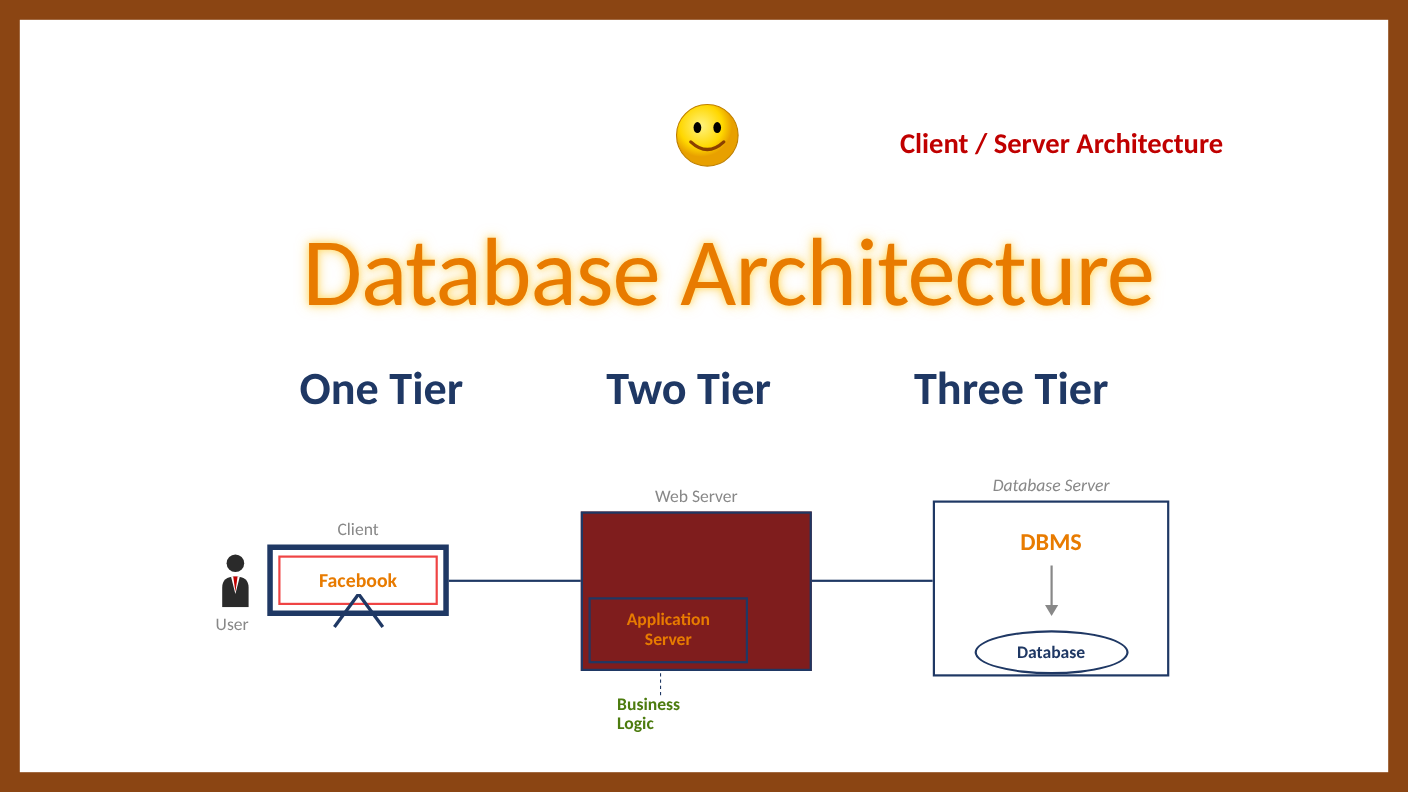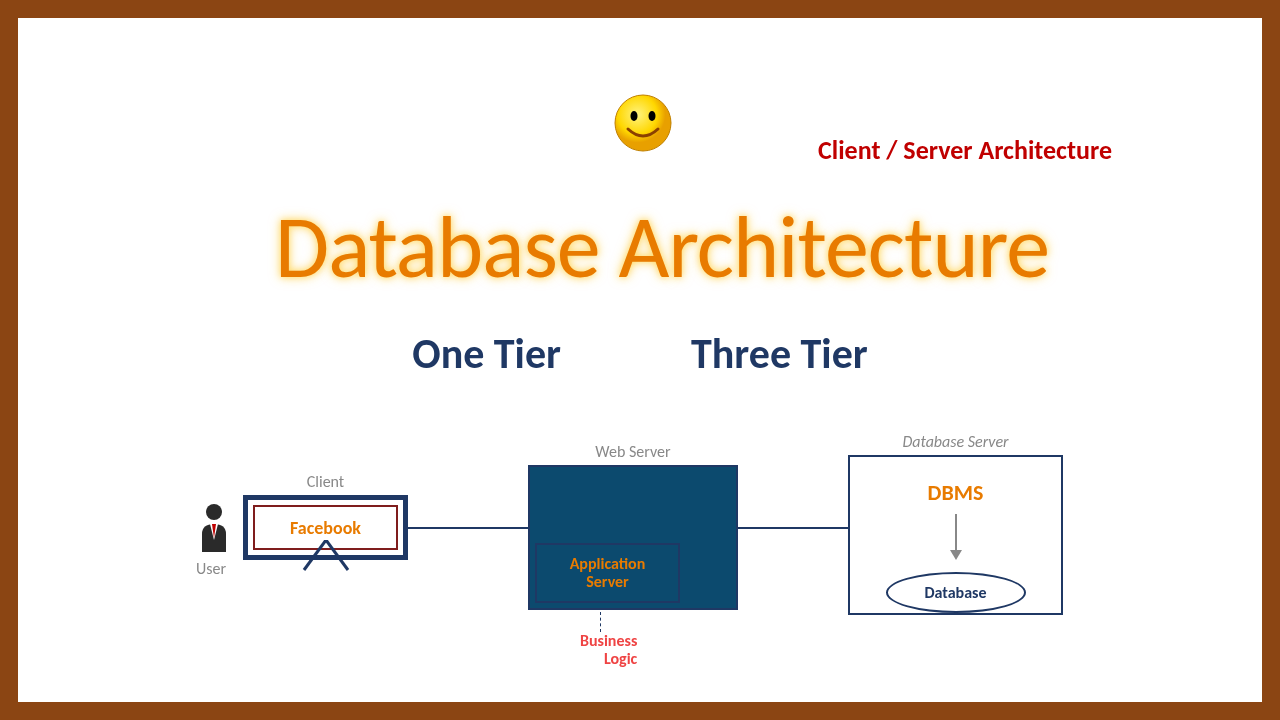--- a/index.html
+++ b/index.html
@@ -1,41 +1,41 @@
 <!DOCTYPE html>
 <html><head>
   <meta charset="utf-8">
   <style>
     * { margin: 0; padding: 0; box-sizing: border-box; }
     body { width: 1280px; height: 720px; font-family: Calibri, Arial, sans-serif; }
     .frame { width: 1280px; height: 720px; border: 18px solid #8B4513; background: #fff; position: relative; overflow: hidden; }
-    .subtitle { position: absolute; top: 116px; right: 150px; color: #C00000; font-size: 26px; font-weight: bold; }
+    .subtitle { position: absolute; top: 96px; right: 150px; color: #C00000; font-size: 26px; font-weight: bold; }
     .smiley { position: absolute; top: 75px; left: 595px; width: 60px; height: 60px; }
     .main-title { position: absolute; top: 175px; left: 0; width: 100%; text-align: center; font-size: 88px; font-weight: normal; color: #E87B00; text-shadow: 0 0 12px rgba(255,200,50,0.6), 0 0 6px rgba(255,220,100,0.8); letter-spacing: -1px; padding-left: 44px; }
     .tiers { position: absolute; top: 310px; left: 0; width: 100%; display: flex; justify-content: center; gap: 130px; }
     .tier { font-size: 42px; font-weight: bold; color: #1F3864; }
     .diagram { position: absolute; bottom: 35px; left: 0; width: 100%; height: 250px; }
     
     .user-icon { position: absolute; left: 178px; top: 85px; }
     .user-label { position: absolute; left: 178px; top: 142px; font-size: 16px; color: #888; }
     
     .client-group { position: absolute; left: 225px; top: 55px; }
     .client-label { font-size: 16px; color: #888; text-align: center; margin-bottom: 4px; }
     .client-box { width: 165px; height: 65px; border: 5px solid #1F3864; display: flex; align-items: center; justify-content: center; position: relative; background: #fff; }
-    .client-inner { width: 145px; height: 45px; border: 2px solid #7f1d1d; display: flex; align-items: center; justify-content: center; }
+    .client-inner { width: 145px; height: 45px; border: 2px solid #ef4444; display: flex; align-items: center; justify-content: center; }
     .client-text { color: #E87B00; font-weight: bold; font-size: 18px; }
     .stand { position: absolute; top: 123px; left: 278px; }
     
     .web-group { position: absolute; left: 510px; top: 25px; }
     .web-label { font-size: 16px; color: #888; text-align: center; margin-bottom: 4px; }
-    .web-box { width: 210px; height: 145px; border: 2px solid #1F3864; position: relative; background: #0c4a6e; }
+    .web-box { width: 210px; height: 145px; border: 2px solid #1F3864; position: relative; background: #7f1d1d; }
     .app-box { position: absolute; bottom: 5px; left: 5px; width: 145px; height: 60px; border: 2px solid #1F3864; display: flex; align-items: center; justify-content: center; text-align: center; }
     .app-text { color: #E87B00; font-weight: bold; font-size: 16px; line-height: 1.1; }
     .biz-line { position: absolute; left: 582px; top: 195px; width: 1px; height: 20px; border-left: 1px dashed #1F3864; }
-    .biz-label { position: absolute; left: 562px; top: 215px; font-size: 16px; font-weight: bold; color: #ef4444; text-align: right; line-height: 1.1; }
+    .biz-label { position: absolute; left: 543px; top: 215px; font-size: 16px; font-weight: bold; color: #4d7c0f; text-align: left; line-height: 1.1; }
     
     .db-group { position: absolute; left: 830px; top: 15px; }
     .db-label { font-size: 16px; color: #888; text-align: center; margin-bottom: 4px; font-style: italic; }
     .db-box { width: 215px; height: 160px; border: 2px solid #1F3864; position: relative; background: #fff; display: flex; flex-direction: column; align-items: center; padding-top: 8px; }
     .dbms-text { color: #E87B00; font-weight: bold; font-size: 22px; margin-top: 14px; }
     .db-arrow { margin: 6px 0; }
     .database-ellipse { width: 140px; height: 45px; border: 2px solid #1F3864; border-radius: 50%; display: flex; align-items: center; justify-content: center; font-size: 16px; font-weight: bold; color: #1F3864; }
     
     .conn1 { position: absolute; left: 390px; top: 110px; width: 120px; height: 2px; background: #1F3864; }
     .conn2 { position: absolute; left: 720px; top: 110px; width: 110px; height: 2px; background: #1F3864; }
@@ -60,20 +60,21 @@
       <path d="M 15 36 Q 30 50 45 36" stroke="#8B4000" stroke-width="3" fill="none" stroke-linecap="round"></path>
     </svg>
   </div>
 
   <div class="subtitle">Client / Server Architecture</div>
 
   <div class="main-title">Database Architecture</div>
 
   <div class="tiers">
     <div class="tier">One Tier</div>
+    <div class="tier">Two Tier</div>
     <div class="tier">Three Tier</div>
   </div>
 
   <div class="diagram">
 
     <div class="user-icon">
       <svg width="36" height="50" viewBox="0 0 36 50">
         <circle cx="18" cy="10" r="8" fill="#2A2A2A"></circle>
         <path d="M 6 50 L 6 32 Q 6 22 18 22 Q 30 22 30 32 L 30 50 Z" fill="#2A2A2A"></path>
         <path d="M 14 22 L 18 38 L 22 22 Z" fill="#fff"></path>

